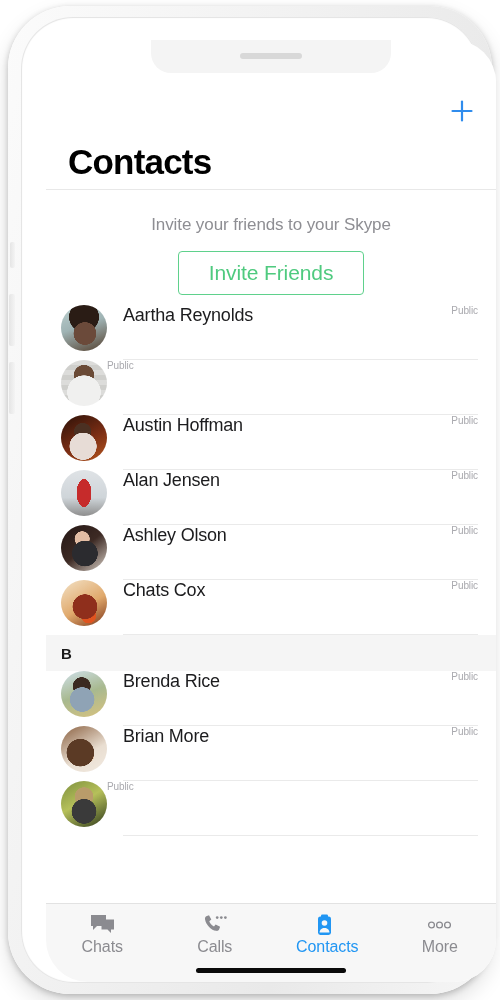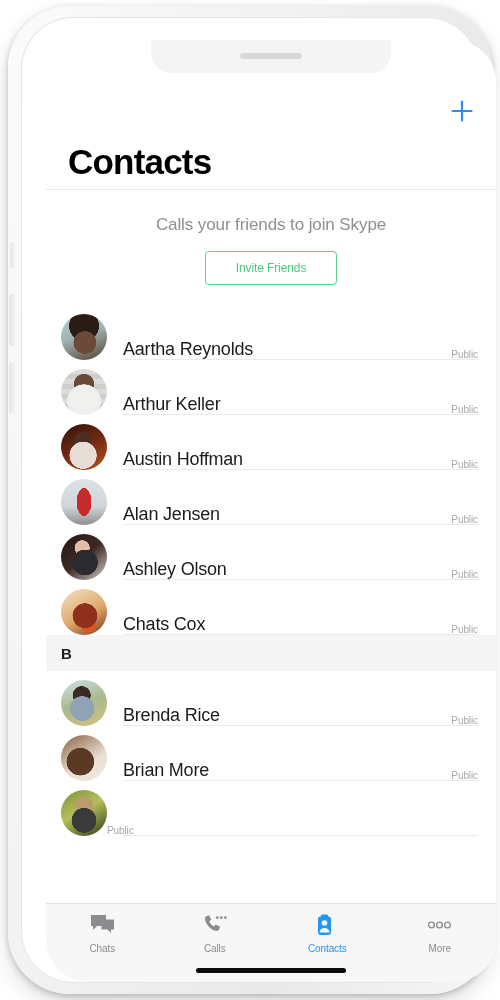--- a/index.html
+++ b/index.html
@@ -131,21 +131,21 @@
     color: #8e8e93;
     letter-spacing: -0.1px;
   }
   #invite-friends-button {
     display: inline-block;
     margin-top: 16px;
     padding: 9px 30px;
     border: 1px solid #5fd18c;
     border-radius: 4px;
     color: #4fca7f;
-    font-size: 12px;
+    font-size: 21px;
     background: #ffffff;
     cursor: pointer;
     letter-spacing: -0.1px;
   }
 
   
   #contact-list {
     position: absolute;
     top: 265px;
     left: 0;
@@ -162,21 +162,21 @@
     padding-left: 15px;
     font-size: 15px;
     font-weight: bold;
     color: #1b1b1b;
     box-sizing: border-box;
   }
   .contact-row {
     position: relative;
     height: 55px;
     display: flex;
-    align-items: flex-end;
+    align-items: flex-start;
     padding-left: 15px;
     padding-right: 18px;
     background: #ffffff;
     cursor: pointer;
     box-sizing: border-box;
   }
   .avatar {
     width: 46px;
     height: 46px;
     border-radius: 50%;
@@ -229,22 +229,21 @@
     justify-content: flex-start;
     cursor: pointer;
   }
   .tab-icon {
     height: 26px;
     display: flex;
     align-items: center;
     justify-content: center;
   }
   .tab-label {
-    margin-top: 5px;
-    font-size: 10px;
+    font-size: 16px;
     color: #8b8b90;
     letter-spacing: -0.1px;
   }
   .tab-item.active .tab-label { color: #2196f3; }
 
   #home-indicator {
     position: absolute;
     bottom: 9px;
     left: 50%;
     transform: translateX(-50%);
@@ -316,34 +315,33 @@
             <svg width="26" height="26" viewBox="0 0 26 26">
               <line x1="13" y1="3.5" x2="13" y2="22.5" stroke="#2f8ced" stroke-width="2.2" stroke-linecap="round"></line>
               <line x1="3.5" y1="13" x2="22.5" y2="13" stroke="#2f8ced" stroke-width="2.2" stroke-linecap="round"></line>
             </svg>
           </span>
         </div>
         <div id="page-title">Contacts</div>
       </div>
 
       <div id="invite-section">
-        <div id="invite-subtitle">Calls your friends to join Skype</div>
+        <div id="invite-subtitle">Invite your friends to your Skype</div>
         <div id="invite-friends-button">Invite Friends</div>
       </div>
 
       <div id="contact-list">
           <div class="contact-row">
             <div class="avatar av0"></div>
             <div class="contact-name">Aartha Reynolds</div>
             <div class="contact-status">Public</div>
             <div class="row-divider"></div>
           </div>
           <div class="contact-row">
             <div class="avatar av1"></div>
-            <div class="contact-name">Arthur Keller</div>
             <div class="contact-status">Public</div>
             <div class="row-divider"></div>
           </div>
           <div class="contact-row">
             <div class="avatar av2"></div>
             <div class="contact-name">Austin Hoffman</div>
             <div class="contact-status">Public</div>
             <div class="row-divider"></div>
           </div>
           <div class="contact-row">

